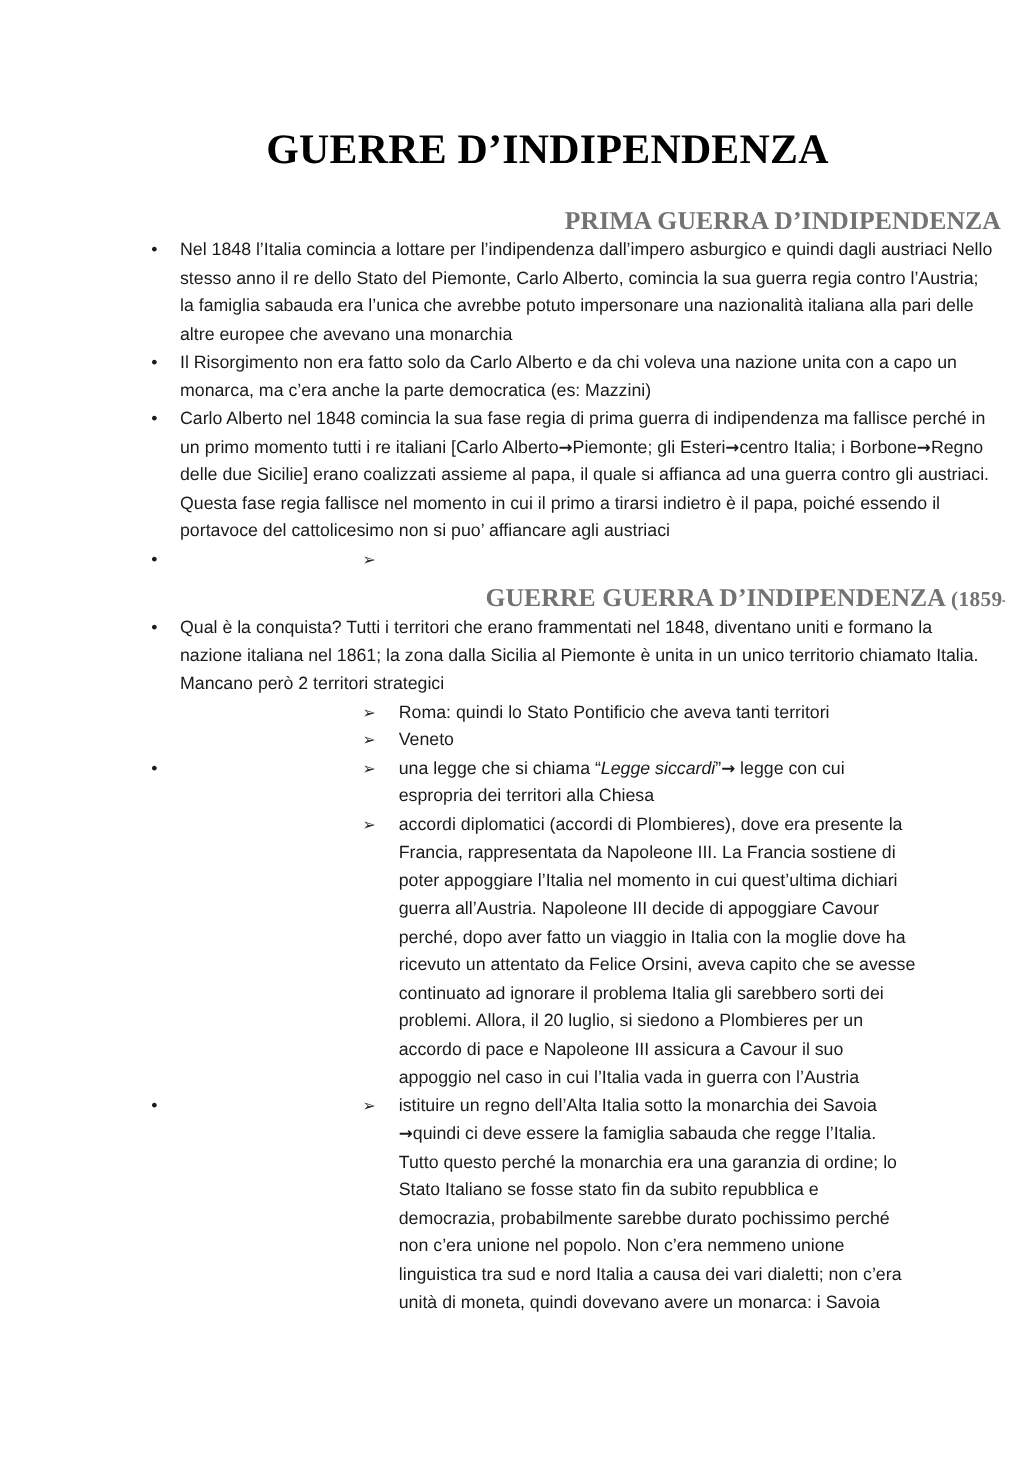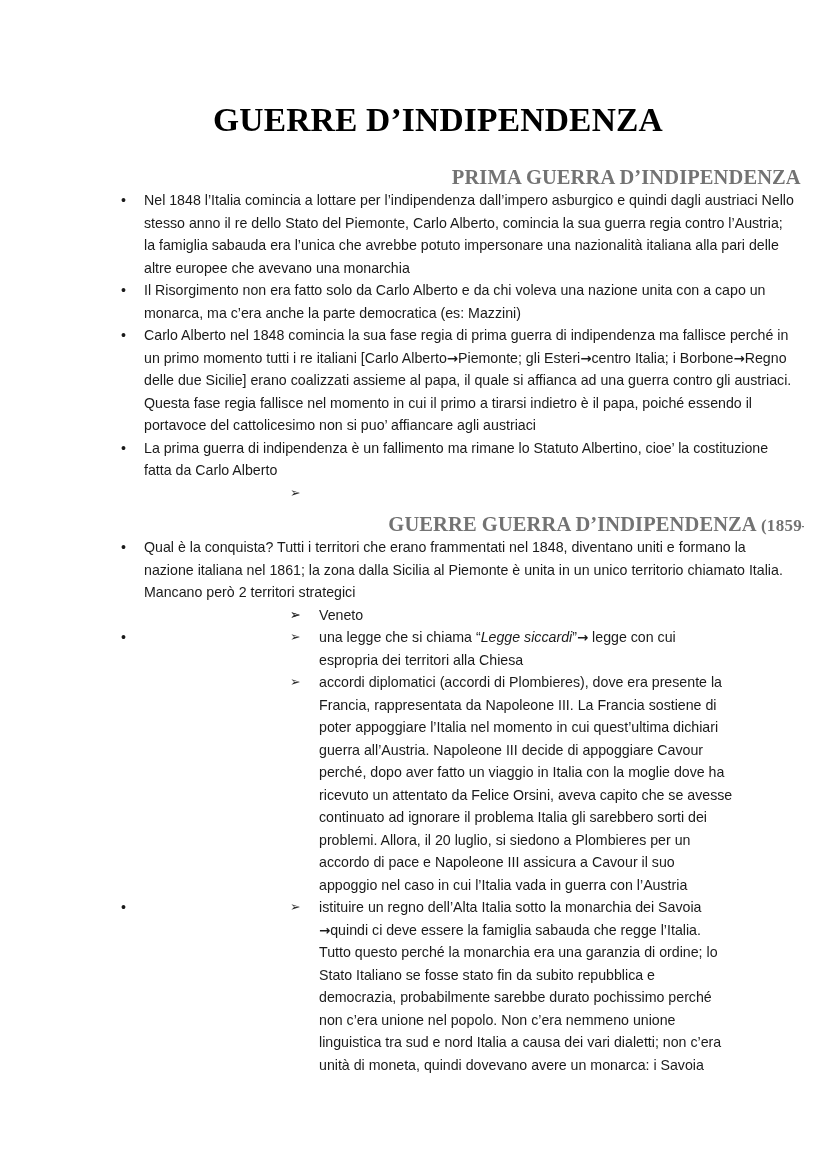--- a/index.html
+++ b/index.html
@@ -130,30 +130,30 @@
 
     <h1 class="doc-title">GUERRE D’INDIPENDENZA</h1>
 
     <div id="sections-root">
         <div class="section heading-1-wrap">
           <h2 class="section-heading"><span>PRIMA GUERRA D’INDIPENDENZA</span> <span class="years">(1848)</span></h2>
           <ul class="level1">
             <li class="bullet"><span class="marker-dot">•</span><span><span>Nel 1848 l’Italia comincia a lottare per l’indipendenza dall’impero asburgico e quindi dagli austriaci Nello stesso anno il re dello Stato del Piemonte, Carlo Alberto, comincia la sua guerra regia contro l’Austria; la famiglia sabauda era l’unica che avrebbe potuto impersonare una nazionalità italiana alla pari delle altre europee che avevano una monarchia</span></span></li>
             <li class="bullet"><span class="marker-dot">•</span><span><span>Il Risorgimento non era fatto solo da Carlo Alberto e da chi voleva una nazione unita con a capo un monarca, ma c’era anche la parte democratica (es: Mazzini)</span></span></li>
             <li class="bullet"><span class="marker-dot">•</span><span><span>Carlo Alberto nel 1848 comincia la sua fase regia di prima guerra di indipendenza ma fallisce perché in un primo momento tutti i re italiani [Carlo Alberto</span><span class="arrow-inline">→</span><span>Piemonte; gli Esteri</span><span class="arrow-inline">→</span><span>centro Italia; i Borbone</span><span class="arrow-inline">→</span><span>Regno delle due Sicilie] erano coalizzati assieme al papa, il quale si affianca ad una guerra contro gli austriaci. Questa fase regia fallisce nel momento in cui il primo a tirarsi indietro è il papa, poiché essendo il portavoce del cattolicesimo non si puo’ affiancare agli austriaci</span></span></li>
-            <li class="bullet"><span class="marker-dot">•</span><span><span>La prima guerra di indipendenza è un fallimento ma rimane lo Statuto Albertino, cioe’ la costituzione fatta da Carlo Alberto</span></span><ul class="level2">
+            <li class="bullet"><span class="marker-dot">•</span><ul class="level2">
                 <li class="subbullet"><span class="marker-arrow">➢</span></li>
               </ul></li>
           </ul>
         </div>
         <div class="section heading-2-wrap">
           <h2 class="section-heading"><span>GUERRE GUERRA D’INDIPENDENZA</span> <span class="years">(1859–1861)</span></h2>
           <ul class="level1">
             <li class="bullet"><span class="marker-dot">•</span><span><span>Qual è la conquista? Tutti i territori che erano frammentati nel 1848, diventano uniti e formano la nazione italiana nel 1861; la zona dalla Sicilia al Piemonte è unita in un unico territorio chiamato Italia. Mancano però 2 territori strategici</span></span><ul class="level2">
-                <li class="subbullet"><span class="marker-arrow">➢</span></li>
+                <li class="subbullet"><span class="marker-arrow">➢</span><span><span>Roma: quindi lo Stato Pontificio che aveva tanti territori</span></span></li>
                 <li class="subbullet"><span class="marker-arrow">➢</span><span><span>Veneto</span></span></li>
               </ul></li>
             <li class="bullet"><span class="marker-dot">•</span><ul class="level2">
                 <li class="subbullet"><span class="marker-arrow">➢</span><span><span>una legge che si chiama “</span><span class="italic">Legge siccardi</span><span>”</span><span class="arrow-inline">→</span><span> legge con cui espropria dei territori alla Chiesa</span></span></li>
                 <li class="subbullet"><span class="marker-arrow">➢</span><span><span>accordi diplomatici (accordi di Plombieres), dove era presente la Francia, rappresentata da Napoleone III. La Francia sostiene di poter appoggiare l’Italia nel momento in cui quest’ultima dichiari guerra all’Austria. Napoleone III decide di appoggiare Cavour perché, dopo aver fatto un viaggio in Italia con la moglie dove ha ricevuto un attentato da Felice Orsini, aveva capito che se avesse continuato ad ignorare il problema Italia gli sarebbero sorti dei problemi. Allora, il 20 luglio, si siedono a Plombieres per un accordo di pace e Napoleone III assicura a Cavour il suo appoggio nel caso in cui l’Italia vada in guerra con l’Austria</span></span></li>
               </ul></li>
             <li class="bullet"><span class="marker-dot">•</span><ul class="level2">
                 <li class="subbullet"><span class="marker-arrow">➢</span><span><span>istituire un regno dell’Alta Italia sotto la monarchia dei Savoia </span><span class="arrow-inline">→</span><span>quindi ci deve essere la famiglia sabauda che regge l’Italia. Tutto questo perché la monarchia era una garanzia di ordine; lo Stato Italiano se fosse stato fin da subito repubblica e democrazia, probabilmente sarebbe durato pochissimo perché non c’era unione nel popolo. Non c’era nemmeno unione linguistica tra sud e nord Italia a causa dei vari dialetti; non c’era unità di moneta, quindi dovevano avere un monarca: i Savoia</span></span></li>
               </ul></li>
           </ul>

